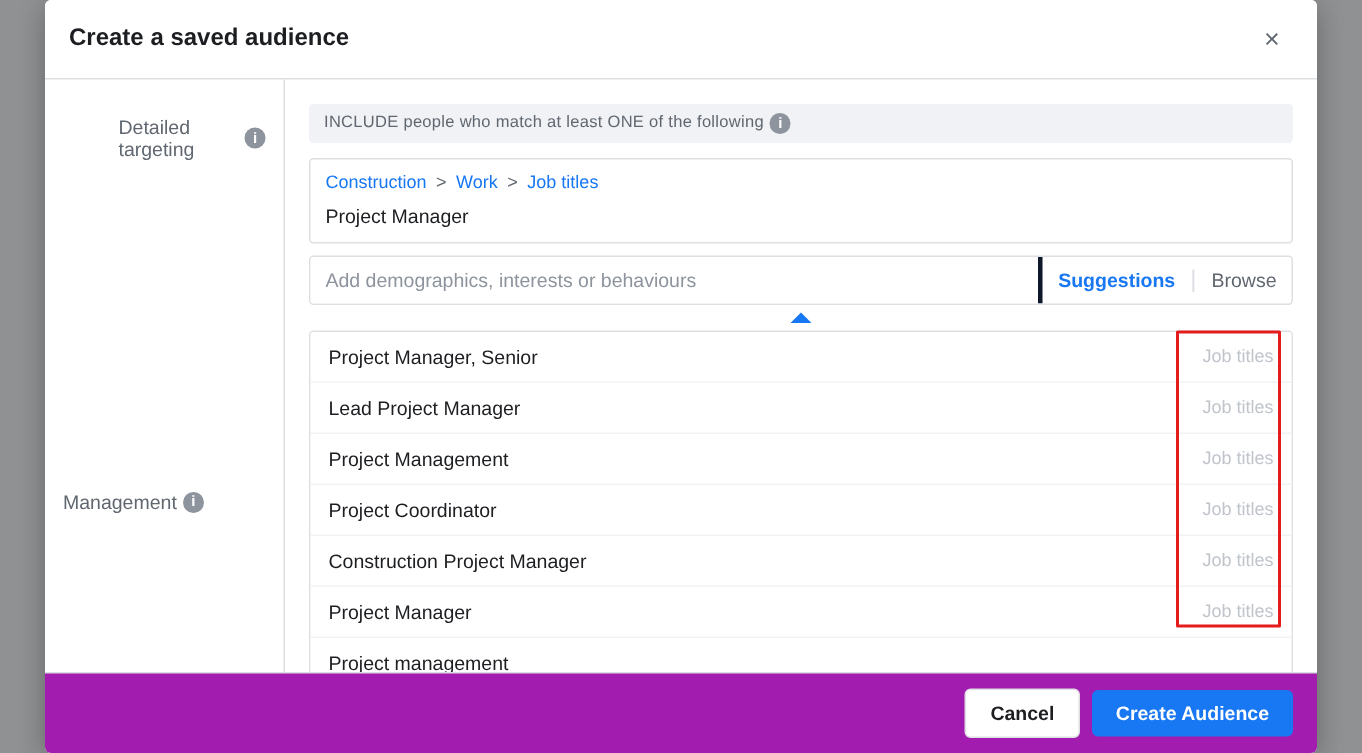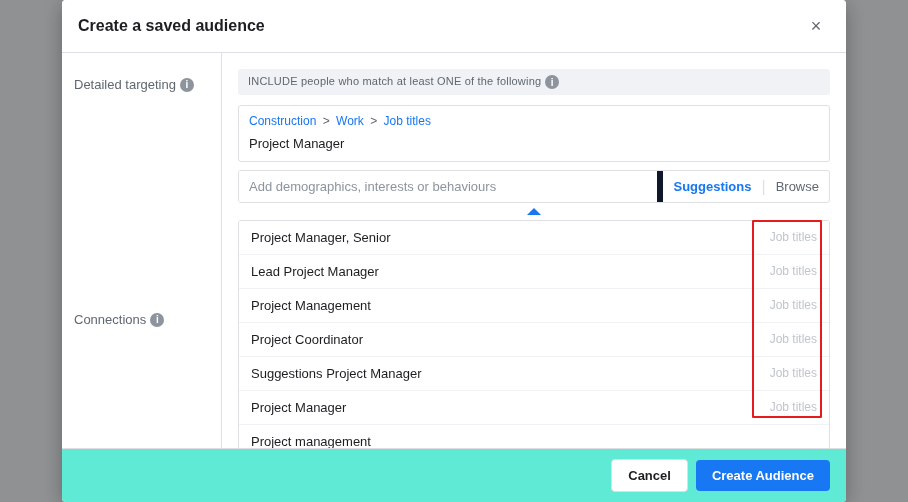--- a/index.html
+++ b/index.html
@@ -16,21 +16,21 @@
       background: rgba(0,0,0,0.4);
       position: fixed;
       inset: 0;
       display: flex;
       align-items: center;
       justify-content: center;
     }
     .modal {
       background: #fff;
       border-radius: 4px;
-      width: 784px;
+      width: 848px;
       height: 502px;
       display: flex;
       flex-direction: column;
       box-shadow: 0 4px 20px rgba(0,0,0,0.3);
       overflow: hidden;
       position: relative;
     }
     .modal-header {
       display: flex;
       align-items: center;
@@ -81,20 +81,21 @@
     .right-panel::-webkit-scrollbar-thumb { background: #bcc0c4; border-radius: 4px; }
 
     .section-label {
       display: flex;
       align-items: center;
       gap: 4px;
       padding: 8px 12px;
       font-size: 13px;
       color: #606770;
       font-weight: 500;
+      margin-left: 37px;
     }
     .info-icon {
       display: inline-flex;
       align-items: center;
       justify-content: center;
       width: 14px;
       height: 14px;
       border-radius: 50%;
       background: #8d949e;
       color: #fff;
@@ -159,21 +160,21 @@
       border: none;
       outline: none;
       padding: 8px 10px;
       font-size: 13px;
       color: #1c1e21;
       background: #fff;
     }
     .search-input::placeholder { color: #8d949e; }
     .tab-group {
       display: flex;
-      border-left: 6px solid #0f172a;
+      border-left: 3px solid #0f172a;
     }
     .tab-btn {
       padding: 8px 10px;
       border: none;
       background: none;
       cursor: pointer;
       font-size: 13px;
       color: #606770;
       font-weight: 500;
     }
@@ -240,21 +241,21 @@
       pointer-events: none;
       border-radius: 1px;
     }
     .modal-footer {
       display: flex;
       align-items: center;
       justify-content: flex-end;
       gap: 8px;
       padding: 10px 16px;
       border-top: 1px solid #dddfe2;
-      background: #5eead4;
+      background: #a21caf;
     }
     .btn-cancel {
       padding: 8px 16px;
       border: 1px solid #dddfe2;
       border-radius: 4px;
       background: #fff;
       cursor: pointer;
       font-size: 13px;
       font-weight: 600;
       color: #1c1e21;
@@ -287,21 +288,21 @@
 
     <div class="modal-body">
 
       <div class="left-panel">
         <div class="section-label">
           <span>Detailed targeting</span>
           <span class="info-icon">i</span>
         </div>
         <div style="height: 200px;"></div>
         <div class="connections-label">
-          <span>Connections</span>
+          <span>Management</span>
           <span class="info-icon">i</span>
         </div>
       </div>
 
       <div class="right-panel">
 
         <div class="include-banner">
           <span>INCLUDE people who match at least ONE of the following</span>
           <span class="info-icon">i</span>
         </div>
@@ -348,21 +349,21 @@
                 <span class="item-name">Project Management</span>
                 <span class="item-category job-titles">Job titles</span>
               </div>
 
               <div class="dropdown-item">
                 <span class="item-name">Project Coordinator</span>
                 <span class="item-category job-titles">Job titles</span>
               </div>
 
               <div class="dropdown-item">
-                <span class="item-name">Suggestions Project Manager</span>
+                <span class="item-name">Construction Project Manager</span>
                 <span class="item-category job-titles">Job titles</span>
               </div>
 
               <div class="dropdown-item">
                 <span class="item-name">Project Manager</span>
                 <span class="item-category job-titles">Job titles</span>
               </div>
 
               <div class="dropdown-item">
                 <span class="item-name">Project management</span>

